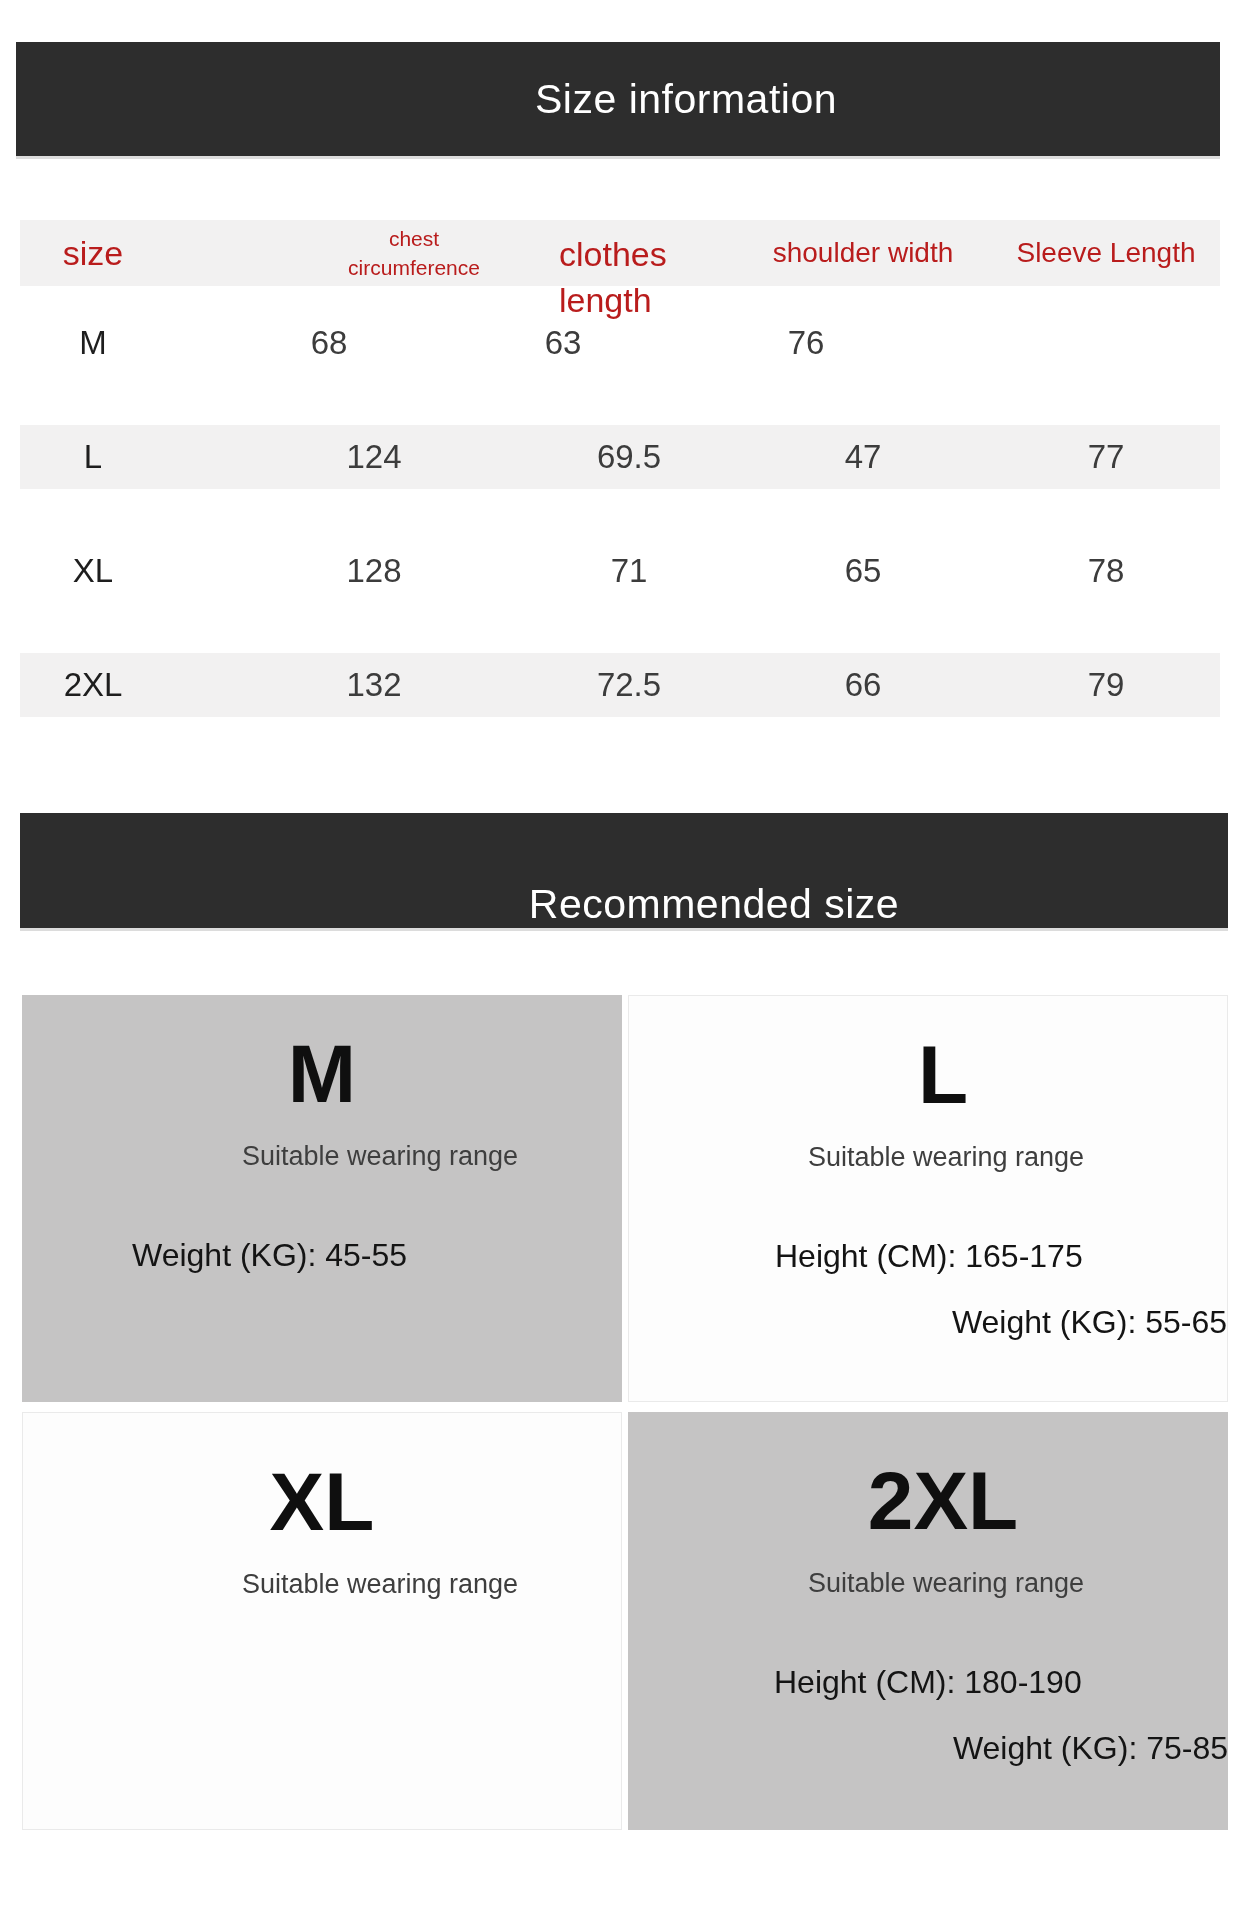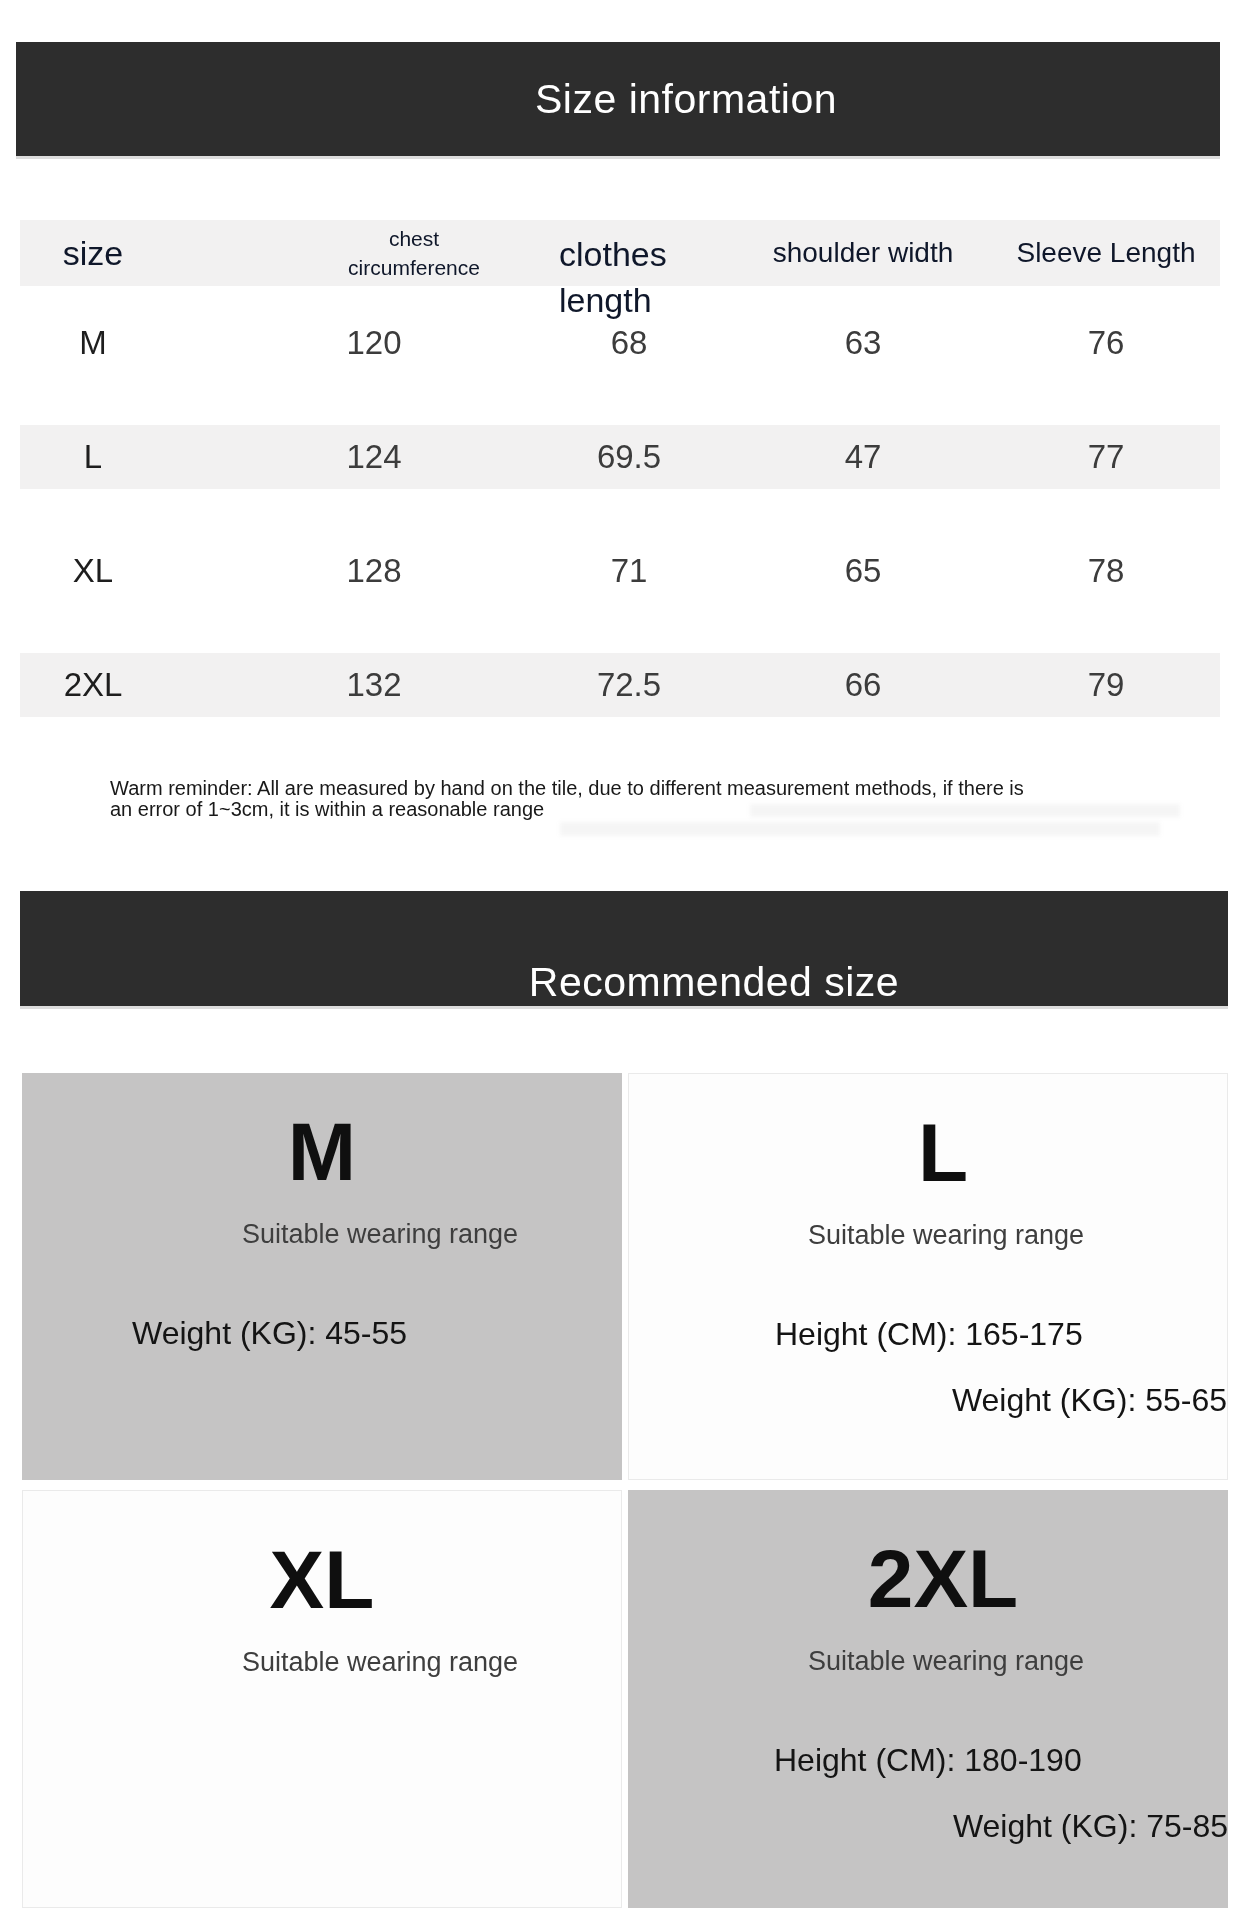--- a/index.html
+++ b/index.html
@@ -14,21 +14,21 @@
          box-shadow:0 3px 0 #dcdcdc; }
   .bar.bar1 { margin-top:42px; }
   .bar.bar2 { margin-top:71px; height:115px; margin-left:20px; margin-right:12px;align-items:flex-end; }
   .bar .bar-title { color:#ffffff; font-size:41px; letter-spacing:0.5px; }
   .bar1 .bar-title { transform:translateX(68px); }
   .bar2 .bar-title { transform:translateX(90px); }
 
   
   .size-table { margin:64px 20px 0 20px; width:1200px; }
   .thead { height:66px; background:#f2f1f1; display:flex; align-items:center;
-           overflow:visible; color:#0f172a; }
+           overflow:visible; color:#b91c1c; }
   .trow  { height:114px; display:flex; align-items:center; }
   .trow.striped { background:linear-gradient(to bottom,
                   transparent 22%, #f2f1f1 22%, #f2f1f1 78%, transparent 78%); }
 
   .c { text-align:center; }
   .col-size     { width:17%;   padding-right:58px; }
   .col-chest    { width:25%; }
   .col-clothes  { width:17.5%; }
   .col-shoulder { width:21.5%; }
   .col-sleeve   { width:19%; }
@@ -89,21 +89,20 @@
       </div>
       <div class="c col-clothes hc-clothes">
         <span class="h-clothes-inner">clothes length</span>
       </div>
       <div class="c col-shoulder h-shoulder">shoulder width</div>
       <div class="c col-sleeve h-sleeve">Sleeve Length</div>
     </div>
 
     <div class="trow">
       <div class="c col-size cell-size">M</div>
-      <div class="c col-chest cell-val">120</div>
       <div class="c col-clothes cell-val">68</div>
       <div class="c col-shoulder cell-val">63</div>
       <div class="c col-sleeve cell-val">76</div>
     </div>
 
     <div class="trow striped">
       <div class="c col-size cell-size">L</div>
       <div class="c col-chest cell-val">124</div>
       <div class="c col-clothes cell-val">69.5</div>
       <div class="c col-shoulder cell-val">47</div>
@@ -120,26 +119,20 @@
 
     <div class="trow striped">
       <div class="c col-size cell-size">2XL</div>
       <div class="c col-chest cell-val">132</div>
       <div class="c col-clothes cell-val">72.5</div>
       <div class="c col-shoulder cell-val">66</div>
       <div class="c col-sleeve cell-val">79</div>
     </div>
   </div>
 
-  <div class="note">
-    <div>Warm reminder: All are measured by hand on the tile, due to different measurement methods, if there is</div>
-    <div>an error of 1~3cm, it is within a reasonable range</div>
-    <div class="smudge smudge-1"></div>
-    <div class="smudge smudge-2"></div>
-  </div>
 
   <div class="bar bar2">
     <span class="bar-title">Recommended size</span>
   </div>
 
   <div class="cards">
 
     <div class="card gray card-left">
       <div class="letter">M</div>
       <div class="sub">Suitable wearing range</div>

